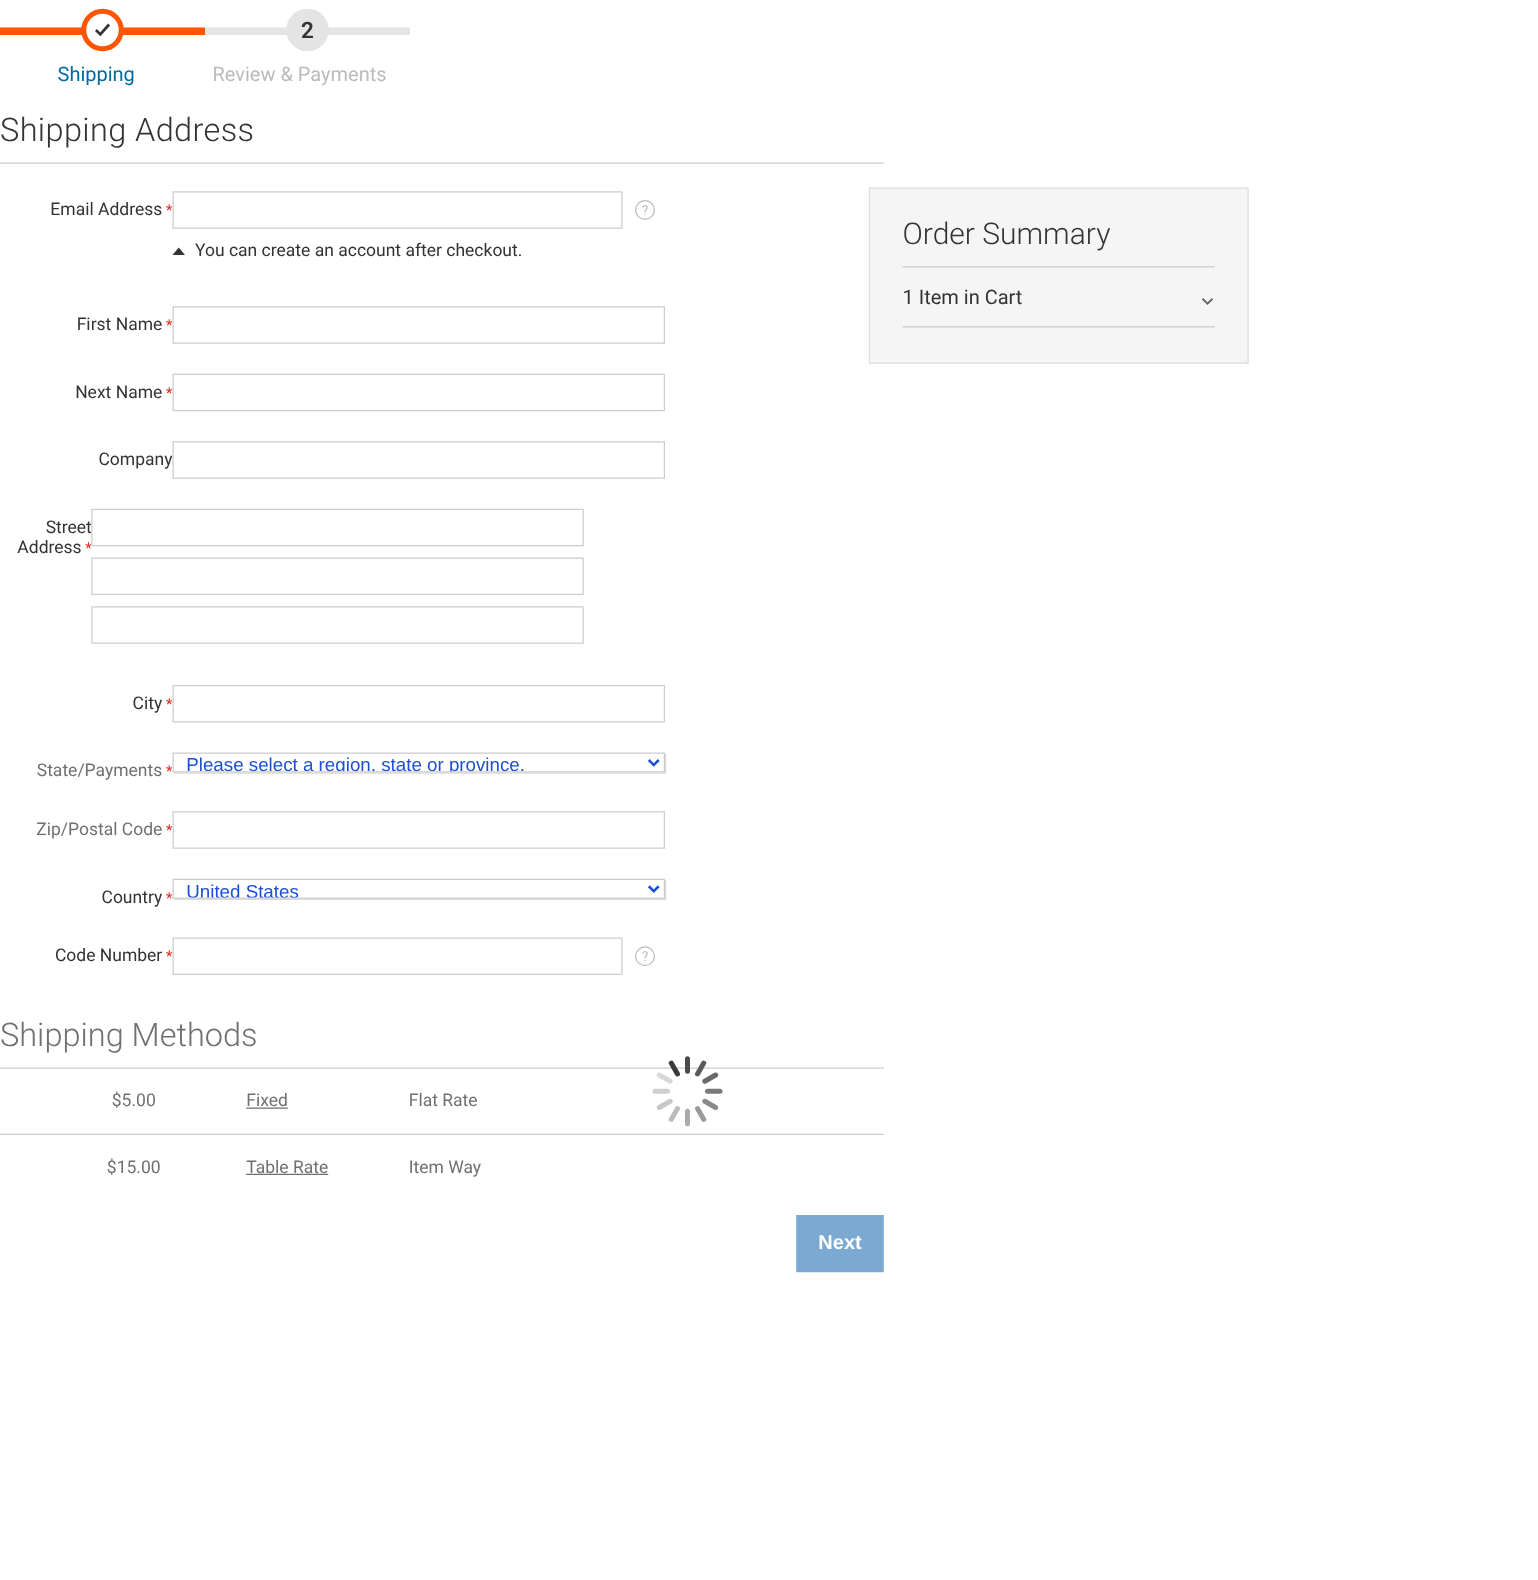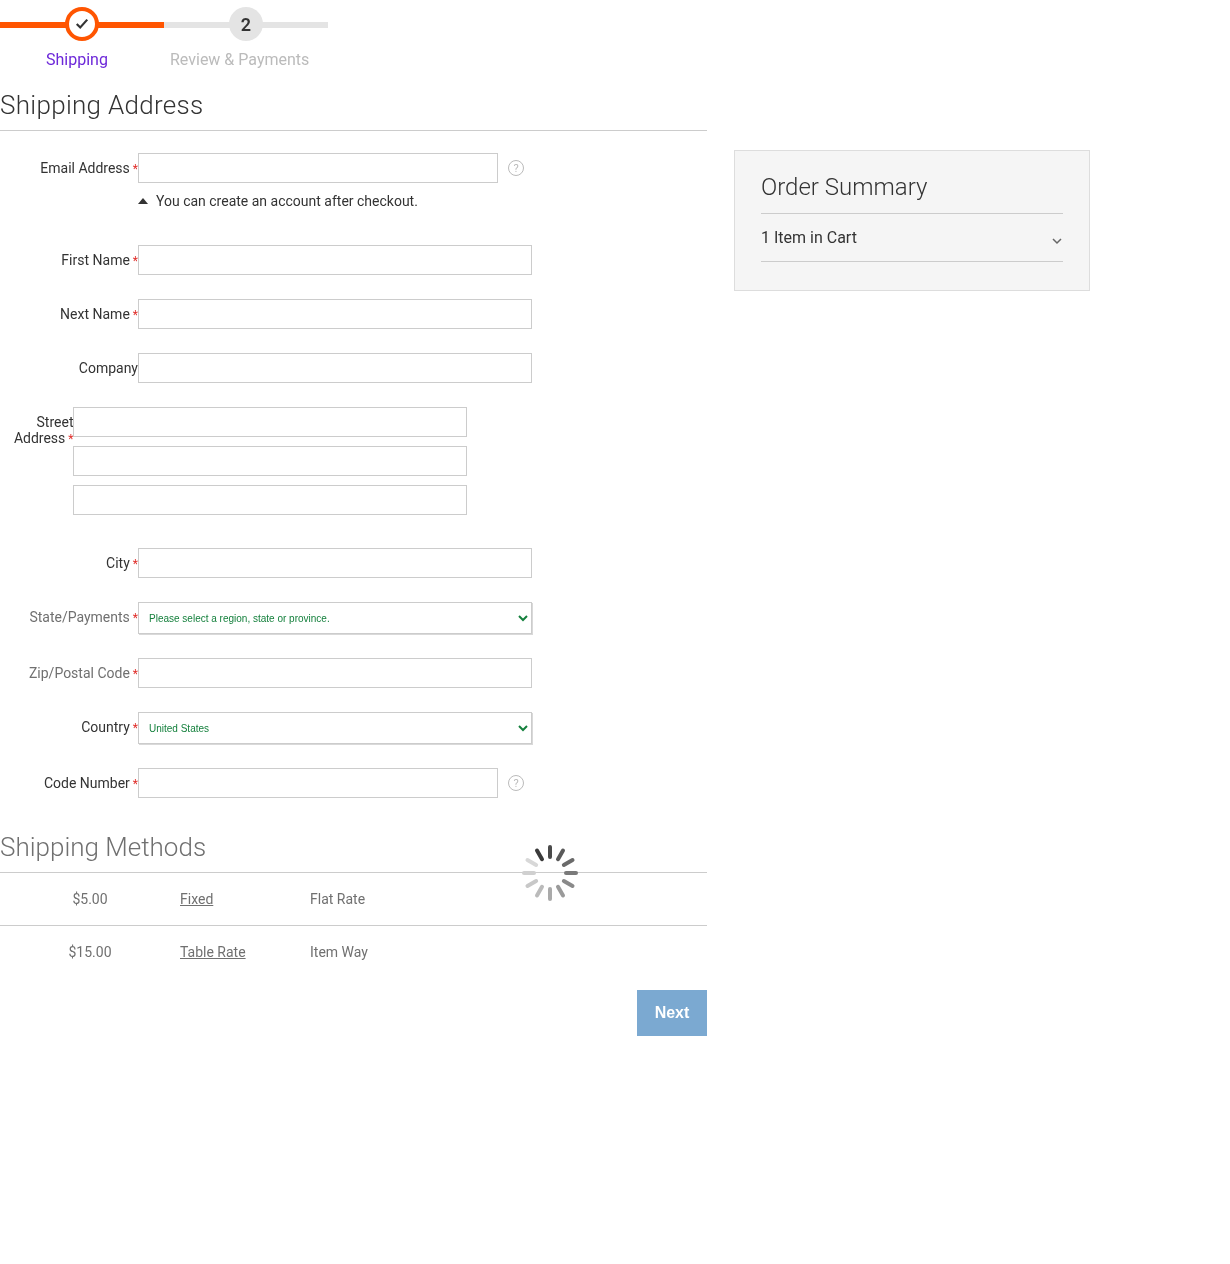--- a/index.html
+++ b/index.html
@@ -4,46 +4,46 @@
 <style>
 * { box-sizing: border-box; margin: 0; padding: 0; }
 body { font-family: -apple-system, BlinkMacSystemFont, "Segoe UI", Roboto, Arial, sans-serif; color: #333; background: #fff; width: 1230px; position: relative; }
 .progress-wrap { position: relative; height: 80px; }
 .progress-bar-bg { position: absolute; top: 22px; left: 0; height: 6px; width: 328px; background: #e4e4e4; }
 .progress-bar-fg { position: absolute; top: 22px; left: 0; height: 6px; width: 164px; background: #ff5501; }
 .step-badge { position: absolute; top: 7px; width: 34px; height: 34px; border-radius: 50%; display: flex; align-items: center; justify-content: center; font-weight: 600; }
 .step-badge.active { left: 65px; background: #fff; border: 4px solid #ff5501; }
 .step-badge.inactive { left: 229px; background: #e4e4e4; color: #333; font-size: 18px; }
 .step-label { position: absolute; top: 50px; font-size: 16px; }
-.step-label.l1 { left: 46px; color: #6d28d9; }
+.step-label.l1 { left: 46px; color: #0369a1; }
 .step-label.l2 { left: 170px; color: #bbb; }
 .check-icon { width: 14px; height: 14px; }
 .main-col { width: 707px; }
 .section-title { font-size: 26px; font-weight: 300; color: #333; padding: 10px 0; border-bottom: 1px solid #ccc; letter-spacing: 0.3px; }
 .form { padding: 22px 0 0 0; }
 .field-row { display: flex; align-items: flex-start; margin-bottom: 24px; }
 .field-label { width: 138px; text-align: right; font-size: 14px; color: #333; padding-top: 7px; position: relative; }
 .field-label.gray { color: #707070; }
 .field-label .req { color: #e02b27; font-size: 12px; margin-left: 3px; }
 .field-input-wrap { margin-left: 0; position: relative; }
 .text-input { width: 360px; height: 30px; border: 1px solid #ccc; padding: 0 9px; font-size: 14px; background: #fff; }
 .text-input.wide { width: 394px; }
-.select-input { width: 394px; height: 32px; border: 1px solid #ccc; background: #fff; font-size: 10px; padding: 0 6px; color: #15803d; box-shadow: 1px 1px 0 rgba(0,0,0,0.15); }
+.select-input { width: 394px; height: 16px; border: 1px solid #ccc; background: #fff; font-size: 15px; padding: 0 6px; color: #1d4ed8; box-shadow: 1px 1px 0 rgba(0,0,0,0.15); }
 .help-icon { position: absolute; width: 16px; height: 16px; border: 1px solid #bbb; border-radius: 50%; color: #bbb; font-size: 11px; display: flex; align-items: center; justify-content: center; cursor: pointer; }
 .hint-row { margin-left: 138px; font-size: 14px; color: #333; display: flex; align-items: center; margin-top: -14px; margin-bottom: 36px; }
 .hint-row .caret { width: 0; height: 0; border-left: 5px solid transparent; border-right: 5px solid transparent; border-bottom: 6px solid #333; margin-right: 8px; }
 .street-group .text-input { margin-bottom: 9px; }
 .shipping-methods-title { font-size: 26px; font-weight: 300; color: #707070; padding: 10px 0; border-bottom: 1px solid #ccc; margin-top: 12px; }
-.method-row { display: flex; padding: 18px 0; border-bottom: 1px solid #ccc; font-size: 14px; color: #707070; }
+.method-row { display: flex; padding: 18px 17px; border-bottom: 1px solid #ccc; font-size: 14px; color: #707070; }
 .method-row:last-child { border-bottom: none; }
 .method-row .c1 { width: 180px; text-align: center; }
 .method-row .c2 { width: 130px; text-decoration: underline; }
 .method-row .c3 { width: 150px; }
 .next-btn { display: block; margin: 12px 2px 0 637px; width: 70px; height: 46px; background: #649bc9; color: #fff; border: none; font-size: 16px; font-weight: 600; cursor: pointer; opacity: 0.85; }
-.sidebar { position: absolute; top: 150px; left: 734px; width: 356px; border: 1px solid #ddd; background: #f5f5f5; padding: 22px 26px 28px 26px; }
+.sidebar { position: absolute; top: 150px; left: 695px; width: 304px; border: 1px solid #ddd; background: #f5f5f5; padding: 22px 26px 28px 26px; }
 .sidebar-title { font-size: 24px; font-weight: 300; color: #333; border-bottom: 1px solid #ccc; padding-bottom: 12px; margin-bottom: 0; }
 .cart-row { display: flex; justify-content: space-between; align-items: flex-end; font-size: 16px; color: #333; padding: 14px 0; border-bottom: 1px solid #ccc; cursor: pointer; }
 .chevron { width: 12px; height: 12px; }
 .spinner { position: absolute; top: 845px; left: 522px; width: 56px; height: 56px; animation: spin 1.2s linear infinite; }
 @keyframes spin { to { transform: rotate(360deg); } }
 .spinner .bar { position: absolute; left: 50%; top: 50%; width: 4px; height: 14px; margin-left: -2px; margin-top: -28px; border-radius: 2px; transform-origin: 2px 28px; }
 </style>
 </head>
 <body>
 

